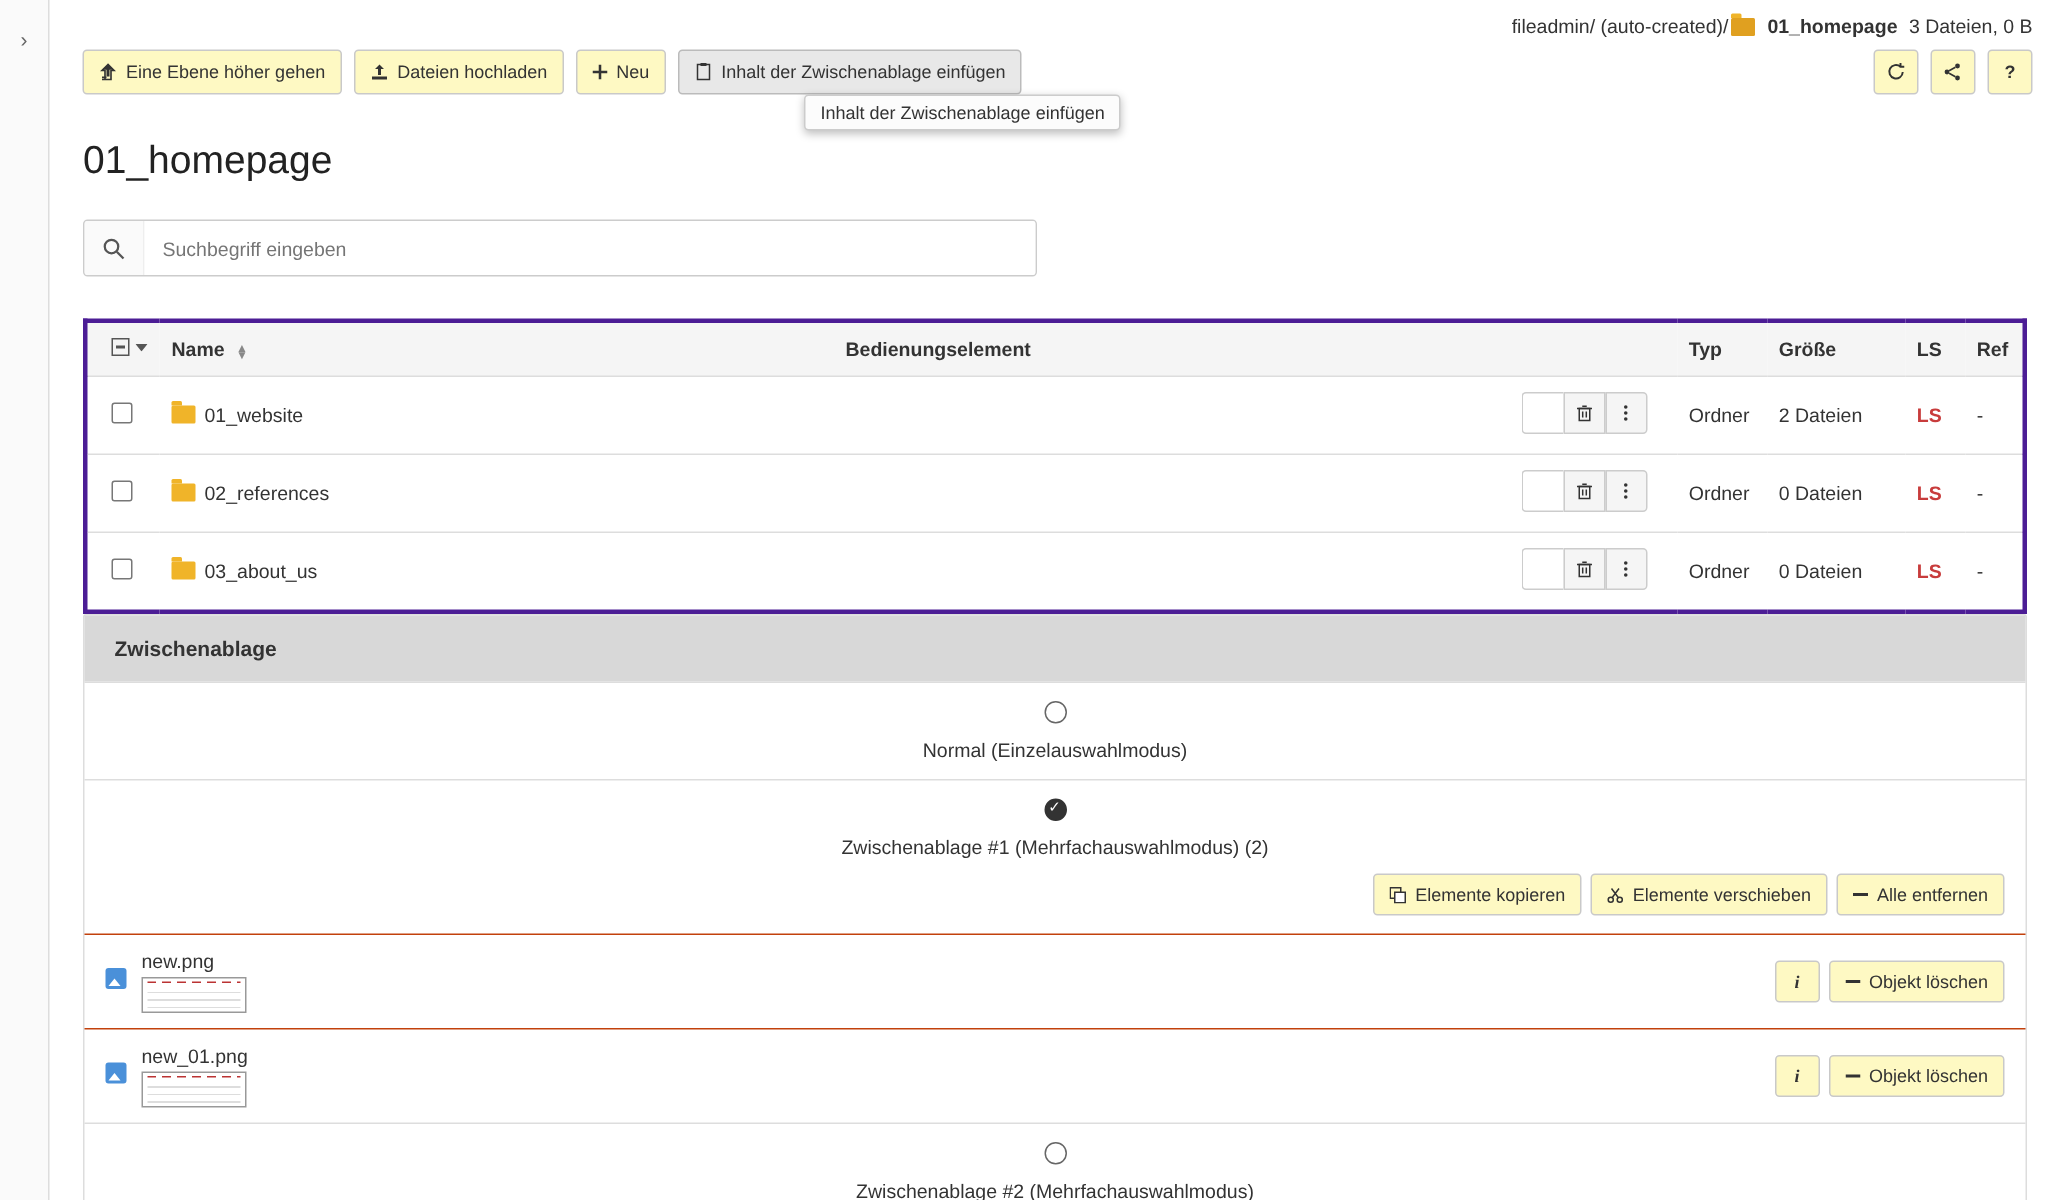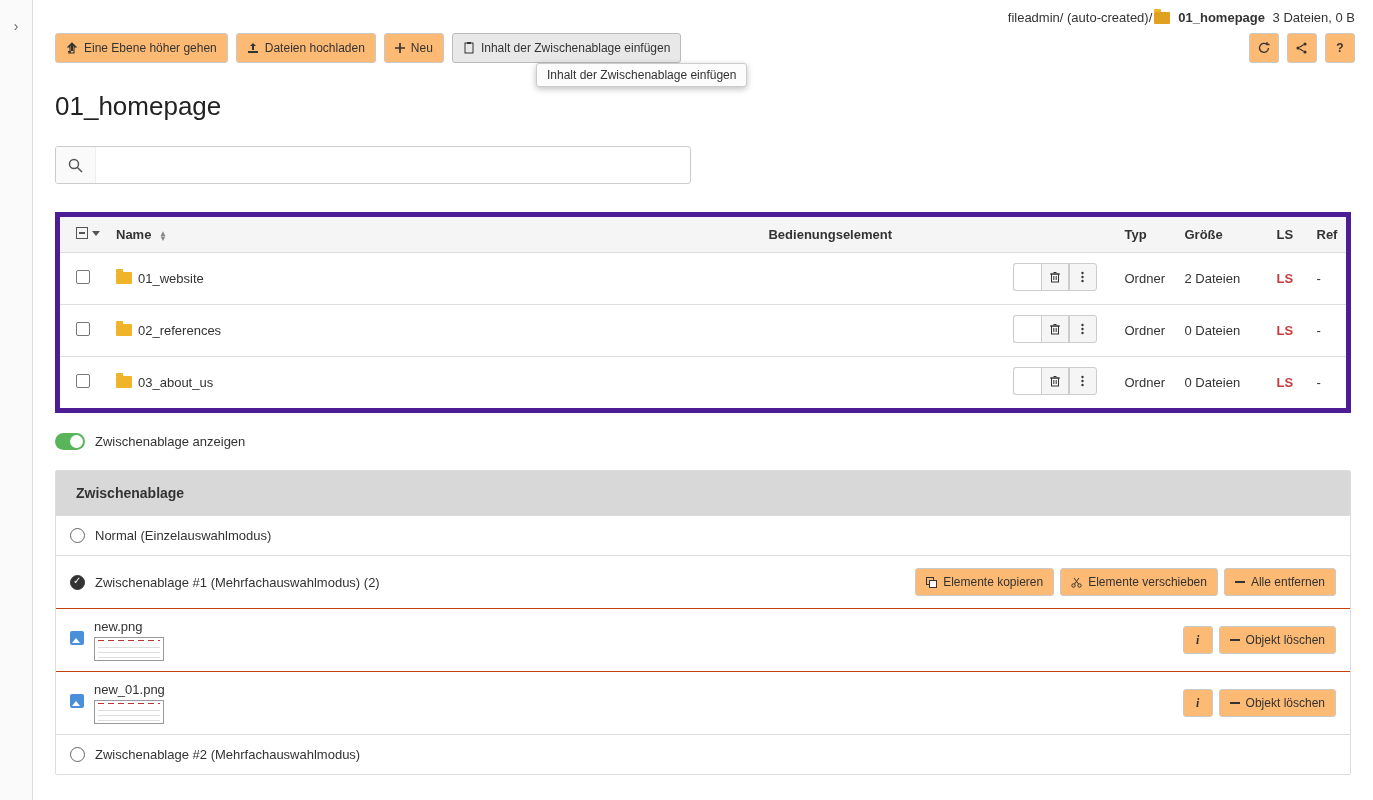--- a/index.html
+++ b/index.html
@@ -5,54 +5,54 @@
 * { box-sizing: border-box; margin: 0; padding: 0; }
 body { font-family: -apple-system, BlinkMacSystemFont, "Segoe UI", Helvetica, Arial, sans-serif; font-size: 13px; color: #333; background: #fff; }
 .page { display: flex; width: 1373px; height: 800px; }
 .sidebar-collapsed { width: 33px; border-right: 1px solid #ddd; background: #fafafa; display: flex; align-items: flex-start; justify-content: center; padding-top: 18px; }
 .sidebar-collapsed .chev { font-size: 14px; color: #666; cursor: pointer; }
 .main { flex: 1; display: flex; flex-direction: column; overflow: hidden; }
 .top-bar { display: flex; justify-content: space-between; align-items: flex-start; padding: 10px 18px 0 22px; }
 .breadcrumb { font-size: 13px; color: #333; display: flex; align-items: center; gap: 2px; }
 .breadcrumb b { font-weight: 700; }
 .toolbar-row { display: flex; align-items: center; gap: 8px; padding: 8px 18px 8px 22px; }
-.btn { display: inline-flex; align-items: center; gap: 6px; height: 30px; padding: 0 10px; border: 1px solid #c9c9c9; background: #fdba74; border-radius: 3px; font-size: 12px; color: #333; cursor: pointer; white-space: nowrap; }
+.btn { display: inline-flex; align-items: center; gap: 6px; height: 30px; padding: 0 10px; border: 1px solid #c9c9c9; background: #fef9c3; border-radius: 3px; font-size: 12px; color: #333; cursor: pointer; white-space: nowrap; }
 .btn.active { background: #e8e8e8; border-color: #bbb; }
 .btn.icon-only { padding: 0; width: 30px; justify-content: center; }
 .right-buttons { margin-left: auto; display: flex; gap: 8px; }
 .tooltip { position: absolute; top: 63px; left: 536px; background: #fcfcfc; border: 1px solid #ccc; border-radius: 3px; padding: 4px 10px; font-size: 12px; box-shadow: 0 2px 6px rgba(0,0,0,0.25); z-index: 10; }
 .content { padding: 0 22px 20px 22px; overflow: auto; flex: 1; }
 h1 { font-size: 26px; font-weight: 400; margin: 20px 0 24px 0; color: #222; }
 .search-box { display: flex; width: 636px; height: 38px; border: 1px solid #ccc; border-radius: 3px; overflow: hidden; margin-bottom: 28px; }
 .search-icon-box { width: 40px; display: flex; align-items: center; justify-content: center; background: #fafafa; border-right: 1px solid #eee; }
 .search-input { flex: 1; border: none; outline: none; padding: 0 12px; font-size: 13px; }
 .list-controls { display: flex; align-items: center; justify-content: flex-end; gap: 16px; margin-bottom: 10px; }
 .toggle { position: relative; width: 30px; height: 17px; border-radius: 9px; background: #ccc; cursor: pointer; }
 .toggle::after { content: ""; position: absolute; top: 2px; left: 2px; width: 13px; height: 13px; border-radius: 50%; background: #fff; }
 .toggle.on { background: #5ab55a; }
 .toggle.on::after { left: 15px; }
-.table { width: 100%; border: 5px solid #4c1d95; border-collapse: collapse; }
+.table { width: 100%; border: 3px solid #4c1d95; border-collapse: collapse; }
 .table th, .table td { padding: 10px 8px; text-align: left; font-size: 13px; border-bottom: 1px solid #ddd; vertical-align: middle; }
 .table th { background: #f5f5f5; font-weight: 600; }
 .table th:first-child, .table td:first-child { width: 48px; padding-left: 16px; }
 .checkbox { width: 14px; height: 14px; border: 1.5px solid #777; border-radius: 2px; display: inline-block; cursor: pointer; }
 .sort-carets { display: inline-flex; flex-direction: column; line-height: 5px; vertical-align: middle; margin-left: 4px; font-size: 8px; color: #888; }
 .folder-icon { display: inline-block; width: 16px; height: 12px; background: #f0b429; border-radius: 1px; position: relative; vertical-align: -1px; margin-right: 6px; }
 .folder-icon::before { content: ""; position: absolute; top: -3px; left: 0; width: 7px; height: 3px; background: #f0b429; border-radius: 1px 1px 0 0; }
 .folder-icon.sel { background: #e0a020; }
 .row-actions { display: inline-flex; gap: 0; }
 .row-actions .mini { width: 28px; height: 28px; border: 1px solid #ccc; background: #f5f5f5; display: inline-flex; align-items: center; justify-content: center; cursor: pointer; }
 .row-actions .mini.blank { background: #fff; border-right: none; }
 .row-actions .mini:first-child { border-radius: 3px 0 0 3px; }
 .row-actions .mini:last-child { border-radius: 0 3px 3px 0; }
 .ls-red { color: #c83c3c; font-weight: 600; }
 .clipboard-toggle-row { display: flex; align-items: center; gap: 10px; margin: 20px 0; }
 .panel { border: 1px solid #ddd; border-radius: 2px; }
 .panel-header { background: #d8d8d8; padding: 14px 20px; font-weight: 600; font-size: 14px; }
-.panel-row { display: flex; align-items: center; padding: 12px 14px; border-top: 1px solid #ddd; gap: 10px; }
+.panel-row { display: flex; align-items: center; padding: 12px 14px; border-top: 1px solid #ddd; gap: 10px; flex-direction: column; }
 .radio { width: 15px; height: 15px; border: 1.5px solid #666; border-radius: 50%; display: inline-block; cursor: pointer; position: relative; flex-shrink: 0; }
 .radio.checked { background: #333; border-color: #333; }
 .radio.checked::after { content: "✓"; position: absolute; color: #fff; font-size: 10px; left: 2px; top: -1px; }
 .panel-row .actions { margin-left: auto; display: flex; gap: 6px; }
 .btn.sm { height: 28px; font-size: 12px; }
 .file-row { display: flex; align-items: flex-start; padding: 10px 14px; border-top: 1px solid #c2410c; gap: 10px; }
 .image-ico { width: 14px; height: 14px; background: #4a90d9; border-radius: 2px; flex-shrink: 0; margin-top: 12px; position: relative; }
 .image-ico::after { content: ""; position: absolute; bottom: 2px; left: 2px; border-left: 4px solid transparent; border-right: 4px solid transparent; border-bottom: 5px solid #fff; }
 .file-col { display: flex; flex-direction: column; gap: 3px; }
 .thumb { width: 70px; height: 24px; border: 1px solid #999; background: #fff; position: relative; overflow: hidden; }
@@ -140,20 +140,21 @@
     <div class="content">
       <h1>01_homepage</h1>
 
       <div class="search-box">
         <div class="search-icon-box">
           <svg width="15" height="15" viewBox="0 0 15 15">
               <circle cx="6" cy="6" r="4.5" fill="none" stroke="#555" stroke-width="1.5"></circle>
               <line x1="9.5" y1="9.5" x2="14" y2="14" stroke="#555" stroke-width="1.5"></line>
             </svg>
         </div>
+        <input class="search-input" placeholder="Suchbegriff eingeben" style="">
       </div>
 
 
       <table class="table">
         <thead>
           <tr>
             <th>
               <span class="select-toggle">
                 <span class="select-box"></span>
                 <svg width="8" height="5" viewBox="0 0 8 5">
@@ -161,21 +162,21 @@
                   </svg>
               </span>
             </th>
             <th>
               <span>Name</span>
               <span class="sort-carets">
                   <span>▲</span>
                   <span>▼</span>
                 </span>
             </th>
-            <th style="text-align:center;padding-right:20px"><span>Bedienungselement</span></th>
+            <th style="text-align:left;padding-right:20px"><span>Bedienungselement</span></th>
             <th style="width:60px"><span>Typ</span></th>
             <th style="width:92px"><span>Größe</span></th>
             <th style="width:40px"><span>LS</span></th>
             <th style="width:40px"><span>Ref</span></th>
           </tr>
         </thead>
         <tbody id="file-rows">
             <tr>
               <td><span class="checkbox"></span></td>
               <td><span class="folder-icon"></span><span>01_website</span></td>
@@ -244,24 +245,20 @@
                   </span>
                 </span></td>
               <td>Ordner</td>
               <td>0 Dateien</td>
               <td><span class="ls-red">LS</span></td>
               <td>-</td>
             </tr>
           </tbody>
       </table>
 
-      <div class="clipboard-toggle-row">
-        <span class="toggle on"></span>
-        <span>Zwischenablage anzeigen</span>
-      </div>
 
       <div class="panel">
         <div class="panel-header">Zwischenablage</div>
 
         <div class="panel-row">
           <span class="radio"></span>
           <span>Normal (Einzelauswahlmodus)</span>
         </div>
 
         <div class="panel-row">

